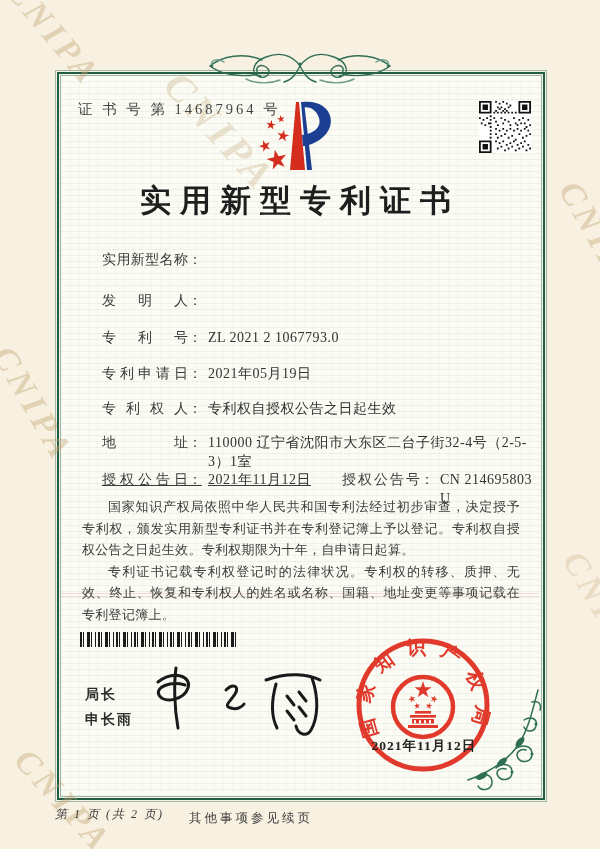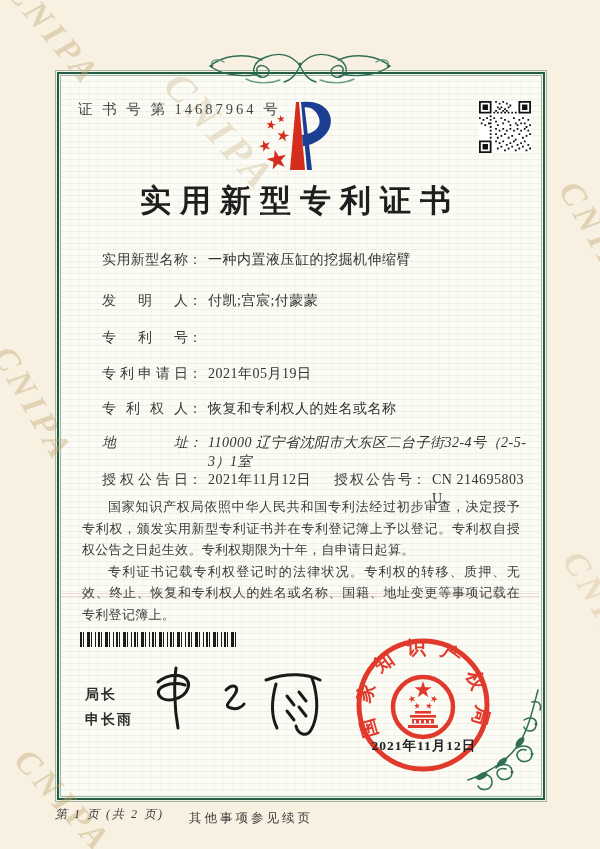--- a/index.html
+++ b/index.html
@@ -44,21 +44,21 @@
     left:0;right:0;top:180px;text-align:center;
     font-size:31px;font-weight:bold;letter-spacing:9px;color:#1e1e1e;
   }
   .row{position:absolute;left:85px;width:436px;font-size:14px;line-height:19px;display:flex;margin-left:17px;}
   .row .lbl{
     display:inline-block;width:86px;flex:none;
     text-align:justify;text-align-last:justify;color:#3b3b3b;letter-spacing:0;
   }
   .row .colon{flex:none;padding-right:6px;color:#3b3b3b;}
   .row .val{color:#333;letter-spacing:0.5px;max-width:344px;}
-  .pair2{display:flex;position:absolute;left:232px;top:0;}
+  .pair2{display:flex;position:absolute;left:240px;top:0;}
   .paras{
     position:absolute;left:82px;top:496px;width:438px;z-index:2;
     font-size:13px;line-height:21.5px;color:#3b3b3b;text-align:justify;letter-spacing:0.3px;
   }
   .paras p{margin:0;text-indent:2em;}
   .barcode{
     position:absolute;left:80px;top:632px;width:158px;height:15px;z-index:2;
     background:
       repeating-linear-gradient(90deg,#1c1c1c 0 2px,rgba(0,0,0,0) 2px 3px,#1c1c1c 3px 4px,rgba(0,0,0,0) 4px 7px,#1c1c1c 7px 10px,rgba(0,0,0,0) 10px 11px,#1c1c1c 11px 12px,rgba(0,0,0,0) 12px 15px,#1c1c1c 15px 16px,rgba(0,0,0,0) 16px 18px);
   }
@@ -174,47 +174,46 @@
              M10 26h1v1h-1z M12 25h1v1h-1z M14 27h1v1h-1z M16 26h1v1h-1z M18 25h1v1h-1z M20 27h1v1h-1z
              M22 26h1v1h-1z M24 25h1v1h-1z M26 27h1v1h-1z M28 26h1v1h-1z"></path>
   </g>
 </svg>
 
 <div class="content abs title">实用新型专利证书</div>
 
 <div class="row content" style="top:250px;">
   <span class="lbl">实用新型名称</span>
     <span class="colon">：</span>
-    <span class="val">一种内置液压缸的挖掘机伸缩臂</span>
 </div>
 <div class="row content" style="top:291px;">
   <span class="lbl">发明人</span>
     <span class="colon">：</span>
-    <span class="val">付凯;宫宸;付蒙蒙</span>
 </div>
 <div class="row content" style="top:328px;">
   <span class="lbl">专利号</span>
     <span class="colon">：</span>
+    <span class="val">ZL 2021 2 1067793.0</span>
 </div>
 <div class="row content" style="top:364px;">
   <span class="lbl">专利申请日</span>
     <span class="colon">：</span>
     <span class="val">2021年05月19日</span>
 </div>
 <div class="row content" style="top:399px;">
   <span class="lbl">专利权人</span>
     <span class="colon">：</span>
-    <span class="val">恢复和专利权人的姓名或名称</span>
-</div>
-<div class="row content" style="top:433px;font-style:italic;">
+    <span class="val">专利权自授权公告之日起生效</span>
+</div>
+<div class="row content" style="top:433px;">
   <span class="lbl">地址</span>
     <span class="colon">：</span>
     <span class="val" style="max-width:336px;">110000 辽宁省沈阳市大东区二台子街32-4号（2-5-3）1室</span>
 </div>
-<div class="row content" style="top:470px;position:absolute;">
+<div class="row content" style="top:470px;position:absolute;text-decoration:underline;">
   <span class="lbl">授权公告日</span>
     <span class="colon">：</span>
     <span class="val">2021年11月12日</span>
   <span class="pair2">
     <span class="lbl" style="width:78px;">授权公告号</span>
       <span class="colon">：</span>
       <span class="val">CN 214695803 U</span>
   </span>
 </div>
 

